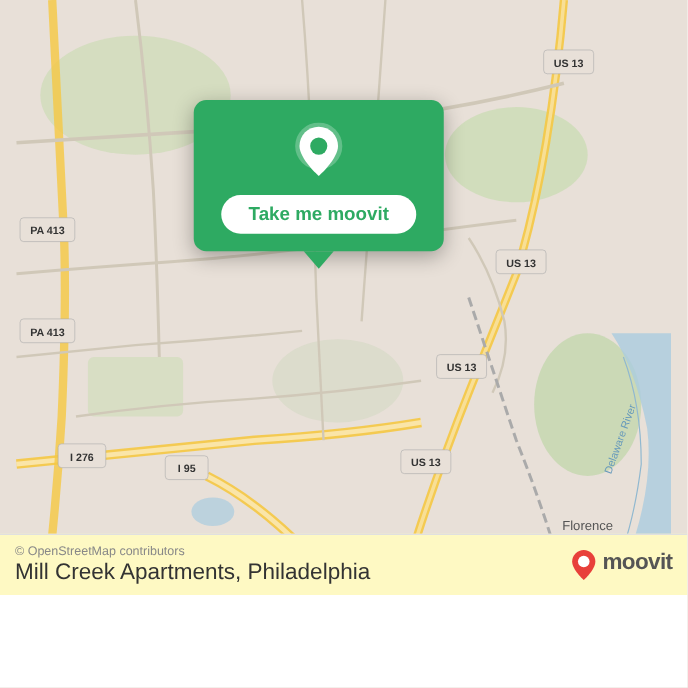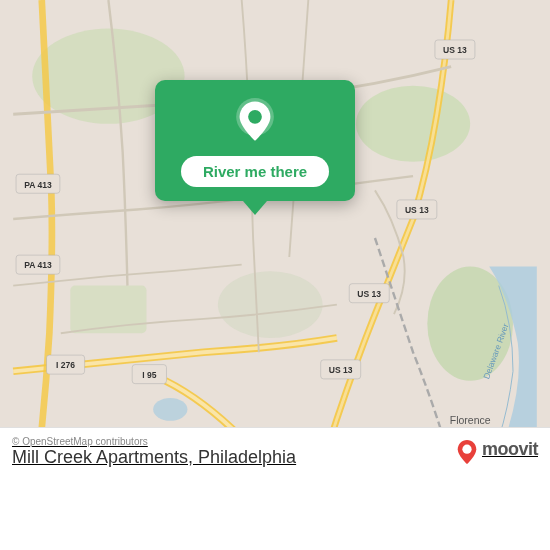--- a/index.html
+++ b/index.html
@@ -72,28 +72,27 @@
       cursor: pointer;
       white-space: nowrap;
     }
 
     
     #bottom-bar {
       position: absolute;
       bottom: 0;
       left: 0;
       width: 100%;
-      background: #ffffff;
+      background: #fef9c3;
       padding: 8px 12px 8px 12px;
       display: flex;
       align-items: center;
       justify-content: space-between;
       border-top: 1px solid #e0e0e0;
       z-index: 20;
-      text-decoration: underline;
     }
 
     #bottom-left {
       display: flex;
       flex-direction: column;
     }
 
     #copyright-text {
       font-size: 10px;
       color: #888;
@@ -194,21 +193,21 @@
     <text x="510" y="370" text-anchor="middle" font-size="9" fill="#6699bb" transform="rotate(-70, 510, 370)">Delaware River</text>
   </svg>
 
   <div id="popup-card">
 
     <svg id="pin-icon" viewBox="0 0 48 56" xmlns="http://www.w3.org/2000/svg">
       <circle cx="24" cy="22" r="22" fill="white" opacity="0.25"></circle>
       <path d="M24 4 C14 4 6 12 6 22 C6 34 24 50 24 50 C24 50 42 34 42 22 C42 12 34 4 24 4Z" fill="white"></path>
       <circle cx="24" cy="22" r="8" fill="#2eaa62"></circle>
     </svg>
-    <button id="take-me-there-btn">River me there</button>
+    <button id="take-me-there-btn">Take me moovit</button>
   </div>
 
   <div id="bottom-bar">
     <div id="bottom-left">
       <span id="copyright-text">© OpenStreetMap contributors</span>
       <span id="location-name">Mill Creek Apartments, Philadelphia</span>
     </div>
     <div id="moovit-logo">
 
       <svg id="moovit-pin" viewBox="0 0 22 28" xmlns="http://www.w3.org/2000/svg">

